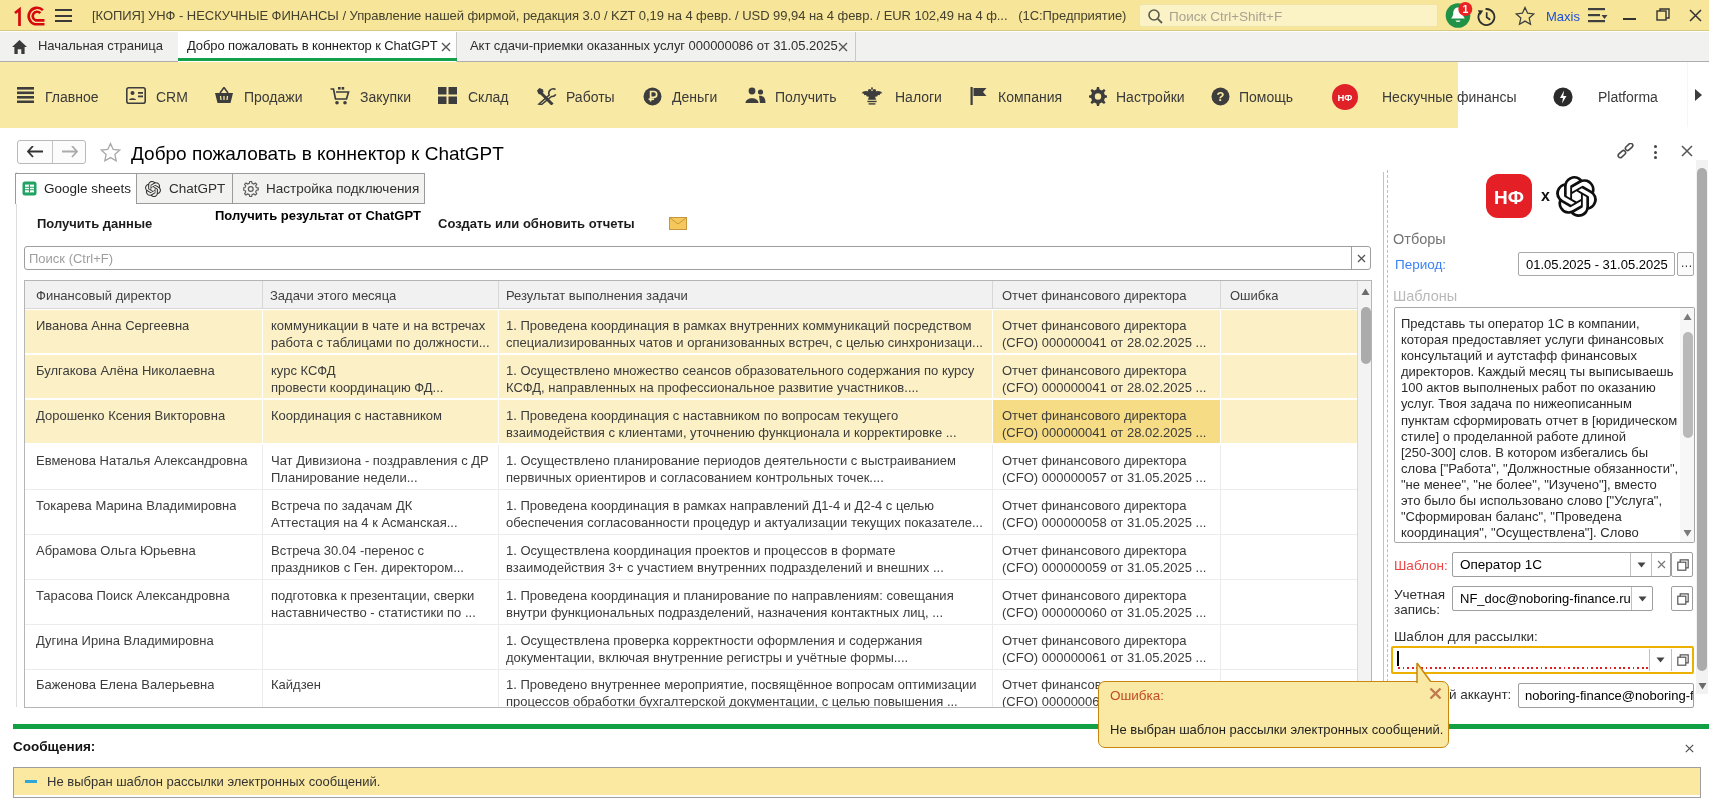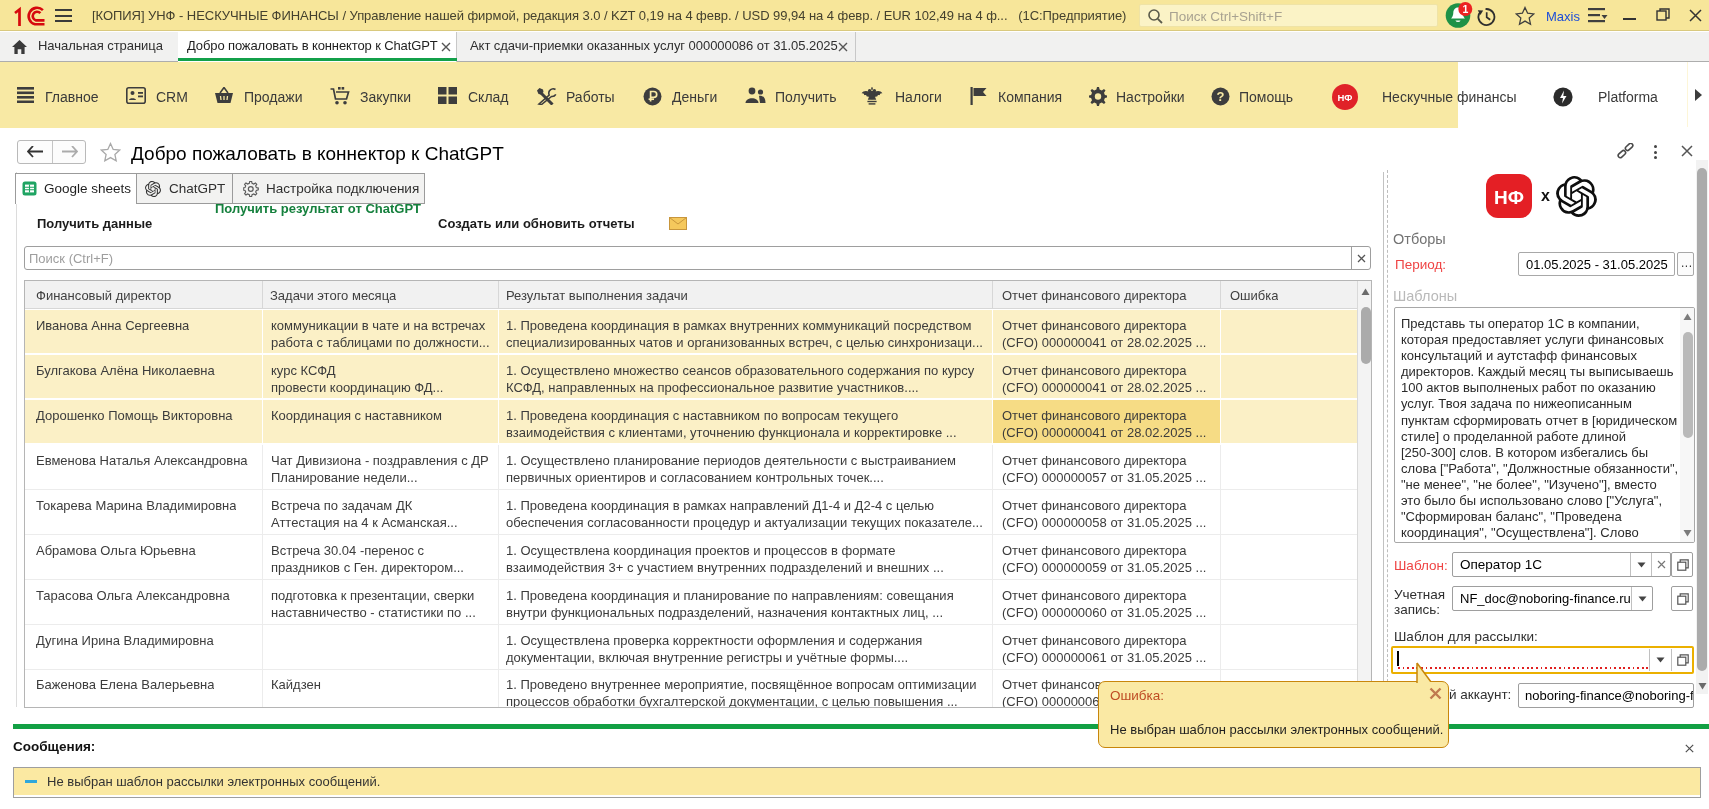--- a/index.html
+++ b/index.html
@@ -269,21 +269,21 @@
   <div class="abs" style="left:233px;top:173px;width:192px;height:31px;background:#F2F2F1;border:1px solid #9B9B9B;border-left:none;">
     <svg class="abs" style="left:10px;top:7px;" width="16" height="16" viewBox="0 0 20 20">
       <path d="M8.8,0.5 L11.2,0.5 L11.8,3 L14,3.9 L16.2,2.5 L17.9,4.2 L16.5,6.4 L17.4,8.6 L19.9,9.2 L19.9,11.6 L17.4,12.2 L16.5,14.4 L17.9,16.6 L16.2,18.3 L14,16.9 L11.8,17.8 L11.2,20.3 L8.8,20.3 L8.2,17.8 L6,16.9 L3.8,18.3 L2.1,16.6 L3.5,14.4 L2.6,12.2 L0.1,11.6 L0.1,9.2 L2.6,8.6 L3.5,6.4 L2.1,4.2 L3.8,2.5 L6,3.9 L8.2,3 Z" fill="none" stroke="#5a5a5a" stroke-width="1.5" transform="scale(0.96)"></path>
       <circle cx="9.7" cy="10" r="3" fill="none" stroke="#5a5a5a" stroke-width="1.5"></circle>
     </svg>
     <div class="abs" style="left:33px;top:7px;font-size:13.5px;color:#2f2f2f;">Настройка подключения</div>
   </div>
 </div>
 
 <div class="abs" style="left:37px;top:216px;font-weight:bold;font-size:13px;color:#1b1b1b;">Получить данные</div>
-<div class="abs" style="left:191px;top:201px;font-weight:bold;font-size:13px;color:#15803d;padding-left:24px;">Получить результат от ChatGPT</div>
+<div class="abs" style="left:191px;top:208px;font-weight:bold;font-size:13px;color:#000000;padding-left:24px;">Получить результат от ChatGPT</div>
 <div class="abs" style="left:438px;top:216px;font-weight:bold;font-size:13px;color:#1b1b1b;">Создать или обновить отчеты</div>
 <svg class="abs" style="left:669px;top:217px;" width="18" height="13" viewBox="0 0 18 13">
   <rect x="0.5" y="0.5" width="17" height="12" fill="#F5C85C" stroke="#C8963C" stroke-width="1"></rect>
   <path d="M0.5,0.5 L9,7 L17.5,0.5" fill="none" stroke="#C8963C" stroke-width="1"></path>
 </svg>
 
 <div class="abs" style="left:24px;top:246px;width:1347px;height:24px;border:1px solid #9E9E9E;border-radius:3px;background:#fff;">
   <div class="abs" style="left:4px;top:4px;color:#9e9e9e;font-size:13px;">Поиск (Ctrl+F)</div>
   <div class="abs" style="left:1326px;top:0;width:1px;height:22px;background:#9E9E9E;"></div>
   <svg class="abs" style="left:1332px;top:7px;" width="9" height="9" viewBox="0 0 9 9">
@@ -333,21 +333,21 @@
       <div class="c" style="left:481px;top:7px;width:480px;">1. Осуществлено множество сеансов образовательного содержания по курсу<br>КСФД, направленных на профессиональное развитие участников....</div>
       <div class="c" style="left:977px;top:7px;width:210px;">Отчет финансового директора<br>(CFO) 000000041 от 28.02.2025 ...</div>
       <div class="cline" style="left:237px;"></div>
         <div class="cline" style="left:473px;"></div>
         <div class="cline" style="left:967px;"></div>
         <div class="cline" style="left:1195px;"></div>
       <div class="sep" style="top:43px;"></div>
     </div>
     <div class="trow y" style="top:119px;">
       <div class="abs" style="left:967px;top:0;width:228px;height:45px;background:#F6DC85;"></div>
-      <div class="c" style="left:11px;top:7px;">Дорошенко Помощь Викторовна</div>
+      <div class="c" style="left:11px;top:7px;">Дорошенко Ксения Викторовна</div>
       <div class="c" style="left:246px;top:7px;">Координация с наставником</div>
       <div class="c" style="left:481px;top:7px;width:480px;">1. Проведена координация с наставником по вопросам текущего<br>взаимодействия с клиентами, уточнению функционала и корректировке ...</div>
       <div class="c" style="left:977px;top:7px;width:210px;">Отчет финансового директора<br>(CFO) 000000041 от 28.02.2025 ...</div>
       <div class="cline" style="left:237px;"></div>
         <div class="cline" style="left:473px;"></div>
         <div class="cline" style="left:967px;"></div>
         <div class="cline" style="left:1195px;"></div>
       <div class="sep" style="top:43px;"></div>
     </div>
     <div class="trow w" style="top:164px;">
@@ -374,21 +374,21 @@
       <div class="c" style="left:11px;top:7px;">Абрамова Ольга Юрьевна</div>
       <div class="c" style="left:246px;top:7px;width:222px;">Встреча 30.04 -перенос с<br>праздников с Ген. директором...</div>
       <div class="c" style="left:481px;top:7px;width:480px;">1. Осуществлена координация проектов и процессов в формате<br>взаимодействия 3+ с участием внутренних подразделений и внешних ...</div>
       <div class="c" style="left:977px;top:7px;width:210px;">Отчет финансового директора<br>(CFO) 000000059 от 31.05.2025 ...</div>
       <div class="cline" style="left:237px;"></div>
         <div class="cline" style="left:473px;"></div>
         <div class="cline" style="left:967px;"></div>
         <div class="cline" style="left:1195px;"></div>
     </div>
     <div class="trow w" style="top:299px;">
-      <div class="c" style="left:11px;top:7px;">Тарасова Ольга Александровна</div>
+      <div class="c" style="left:11px;top:7px;">Тарасова Поиск Александровна</div>
       <div class="c" style="left:246px;top:7px;width:222px;">подготовка к презентации, сверки<br>наставничество - статистики по ...</div>
       <div class="c" style="left:481px;top:7px;width:480px;">1. Проведена координация и планирование по направлениям: совещания<br>внутри функциональных подразделений, назначения контактных лиц, ...</div>
       <div class="c" style="left:977px;top:7px;width:210px;">Отчет финансового директора<br>(CFO) 000000060 от 31.05.2025 ...</div>
       <div class="cline" style="left:237px;"></div>
         <div class="cline" style="left:473px;"></div>
         <div class="cline" style="left:967px;"></div>
         <div class="cline" style="left:1195px;"></div>
     </div>
     <div class="trow w" style="top:344px;">
       <div class="c" style="left:11px;top:7px;">Дугина Ирина Владимировна</div>
@@ -426,21 +426,21 @@
 
   <div class="abs" style="left:1486px;top:174px;width:46px;height:44px;background:#E41F25;border-radius:12px;">
     <div class="abs" style="left:0;top:13px;width:46px;text-align:center;font-size:19px;font-weight:bold;color:#fff;">НФ</div>
   </div>
   <div class="abs" style="left:1541px;top:187px;font-size:16px;font-weight:bold;color:#111;">x</div>
   <svg class="abs" style="left:1556px;top:176px;" width="41" height="41" viewBox="0 0 24 24" fill="#0f0f0f">
     <use href="#oai"></use>
   </svg>
 
   <div class="abs" style="left:1393px;top:231px;font-size:14.5px;color:#737373;">Отборы</div>
-  <div class="abs" style="left:1395px;top:257px;font-size:13.5px;color:#ef4444;">Период:</div>
+  <div class="abs" style="left:1395px;top:257px;font-size:13.5px;color:#3b82f6;">Период:</div>
   <div class="abs" style="left:1518px;top:252px;width:157px;height:24px;border:1px solid #A8A8A8;border-radius:2px;background:#fff;">
     <div class="abs" style="left:7px;top:4px;font-size:13px;color:#000;white-space:nowrap;">01.05.2025 - 31.05.2025</div>
   </div>
   <div class="abs" style="left:1677px;top:252px;width:17px;height:24px;border:1px solid #A8A8A8;border-radius:2px;background:#FBFBFB;">
     <div class="abs" style="left:3px;top:3px;font-size:12px;color:#333;letter-spacing:0.5px;">...</div>
   </div>
 
   <div class="abs" style="left:1393px;top:288px;font-size:14.5px;color:#B9B9B9;">Шаблоны</div>
   <div class="abs" style="left:1394px;top:307px;width:301px;height:236px;border:1px solid #A8A8A8;border-radius:2px;background:#fff;overflow:hidden;">
     <div class="abs" style="left:6px;top:8px;font-size:13px;line-height:16.1px;color:#2b2b2b;white-space:nowrap;">Представь ты оператор 1С в компании,<br>которая предоставляет услуги финансовых<br>консультаций и аутстафф финансовых<br>директоров. Каждый месяц ты выписываешь<br>100 актов выполненых работ по оказанию<br>услуг. Твоя задача по нижеописанным<br>пунктам сформировать отчет в [юридическом<br>стиле] о проделанной работе длиной<br>[250-300] слов. В котором избегались бы<br>слова ["Работа", "Должностные обязанности",<br>"не менее", "не более", "Изучено"], вместо<br>это было бы использовано слово ["Услуга",<br>"Сформирован баланс", "Проведена<br>координация", "Осуществлена"]. Слово</div>

